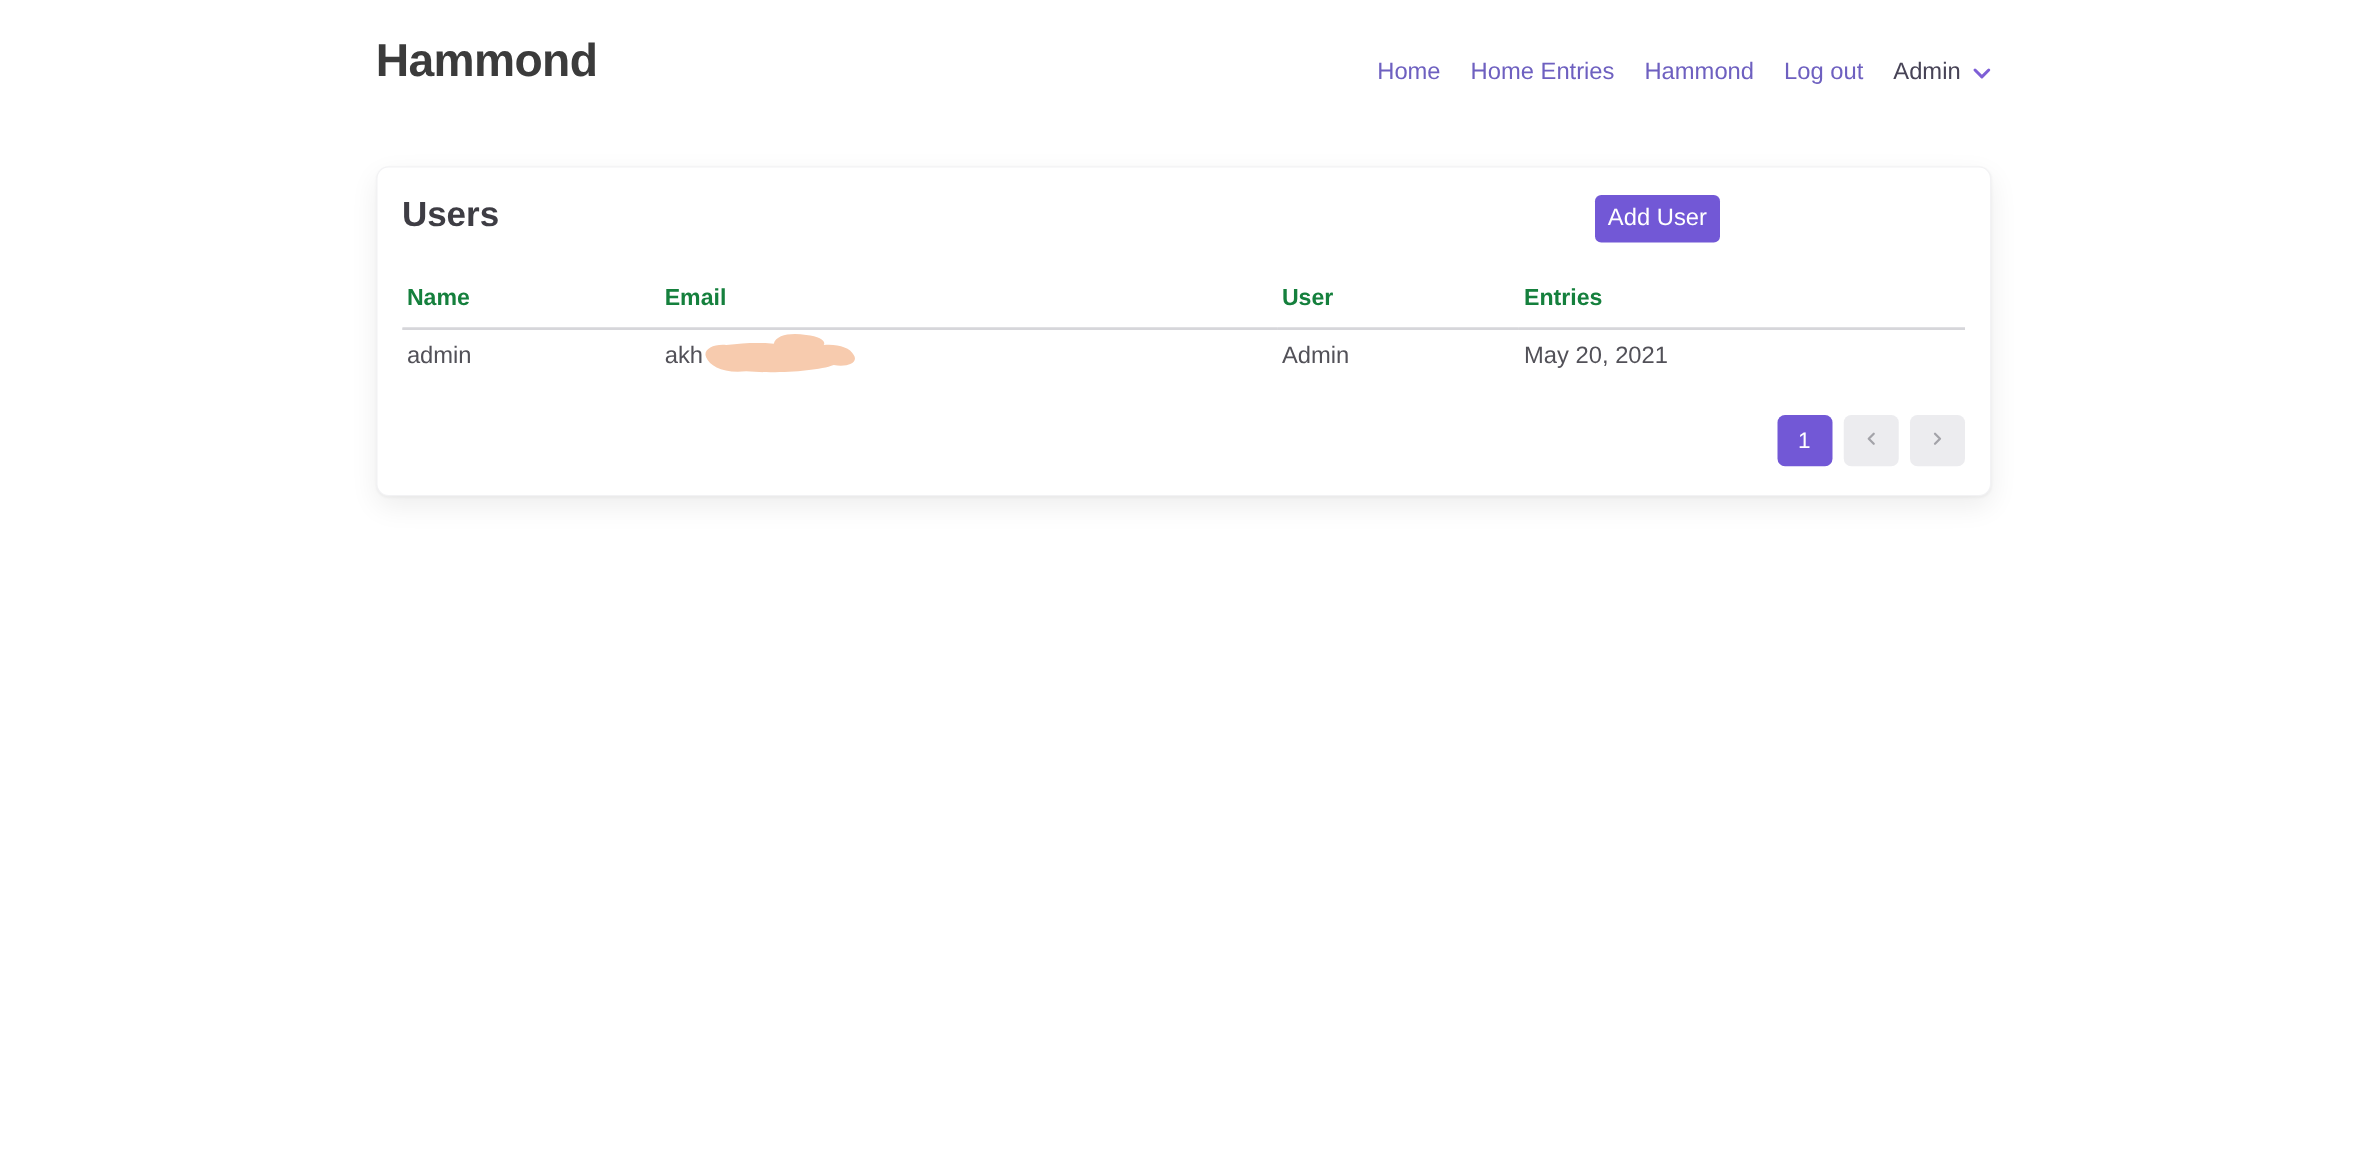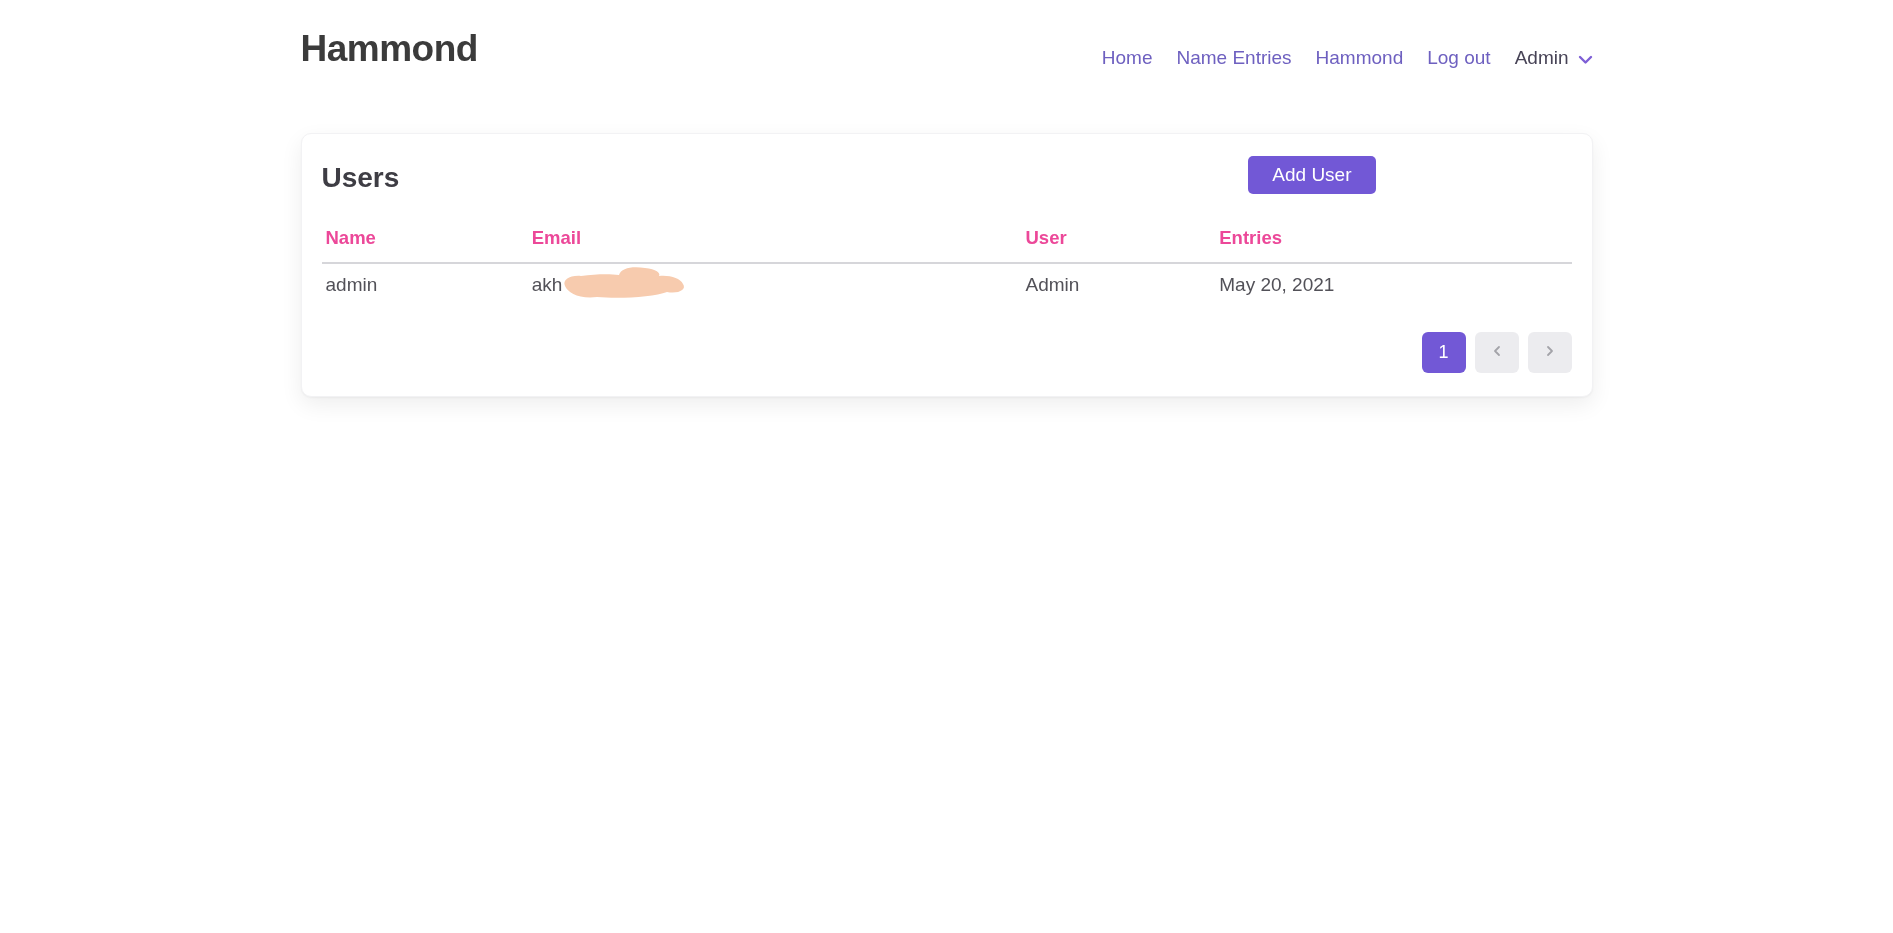--- a/index.html
+++ b/index.html
@@ -53,53 +53,53 @@
   .card {
     margin-top: 63px;
     background: #ffffff;
     border-radius: 10px;
     border: 1px solid #f2f2f4;
     box-shadow: 0 1px 2px rgba(0,0,0,0.04), 0 8px 22px rgba(0,0,0,0.07);
     padding: 22px 20px 23px 20px;
   }
   .card-header-row {
     display: flex;
-    align-items: flex-end;
+    align-items: flex-start;
     justify-content: space-between;
   }
   .card-title {
     margin: 0;
     font-size: 28px;
     font-weight: bold;
     color: #3e3d44;
   }
   .btn-primary {
     background: #7258d6;
     color: #ffffff;
     border: none;
     border-radius: 5px;
     font-size: 19px;
     font-family: "Liberation Sans", sans-serif;
-    padding: 0 24px;
+    padding: 0 10px;
     height: 38px;
     margin-right: 196px;
     cursor: pointer;
   }
 
   
   table.users-table {
     width: 100%;
     border-collapse: collapse;
     margin-top: 25px;
   }
   .users-table th {
     text-align: left;
     font-size: 18.5px;
     font-weight: bold;
-    color: #ec4899;
+    color: #15803d;
     padding: 8px 4px 13px 4px;
     border-bottom: 2px solid #d6d6da;
   }
   .users-table td {
     font-size: 19px;
     color: #525158;
     padding: 10px 4px;
     height: 41px;
     border-bottom: 1px solid #eaeaee;
   }
@@ -141,21 +141,21 @@
   .page-btn.active { background: #7258d6; color: #ffffff; }
   .page-btn.disabled { background: #ececef; color: #a3a3a9; cursor: default; }
 </style>
 </head>
 <body>
 
 <header class="site-header container">
   <a class="brand">Hammond</a>
   <nav class="nav">
     <a class="nav-link">Home</a>
-    <a class="nav-link">Name Entries</a>
+    <a class="nav-link">Home Entries</a>
     <a class="nav-link">Hammond</a>
     <a class="nav-link">Log out</a>
     <div class="user-menu">
       <span>Admin</span>
       <span class="chev">
         <svg width="15" height="10" viewBox="0 0 15 10">
           <polyline points="2,2 7.5,7.5 13,2" fill="none" stroke="#7e5fd6" stroke-width="2.4" stroke-linecap="round" stroke-linejoin="round"></polyline>
         </svg>
       </span>
     </div>

